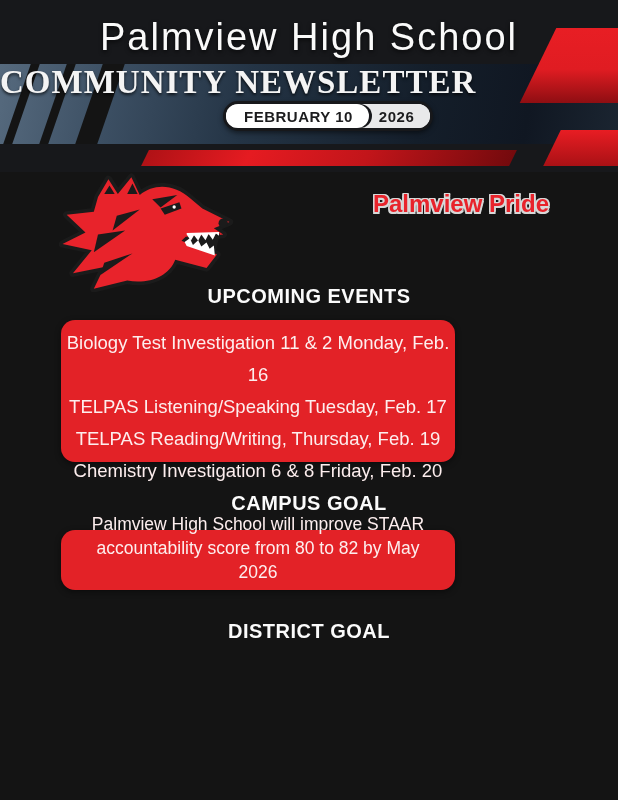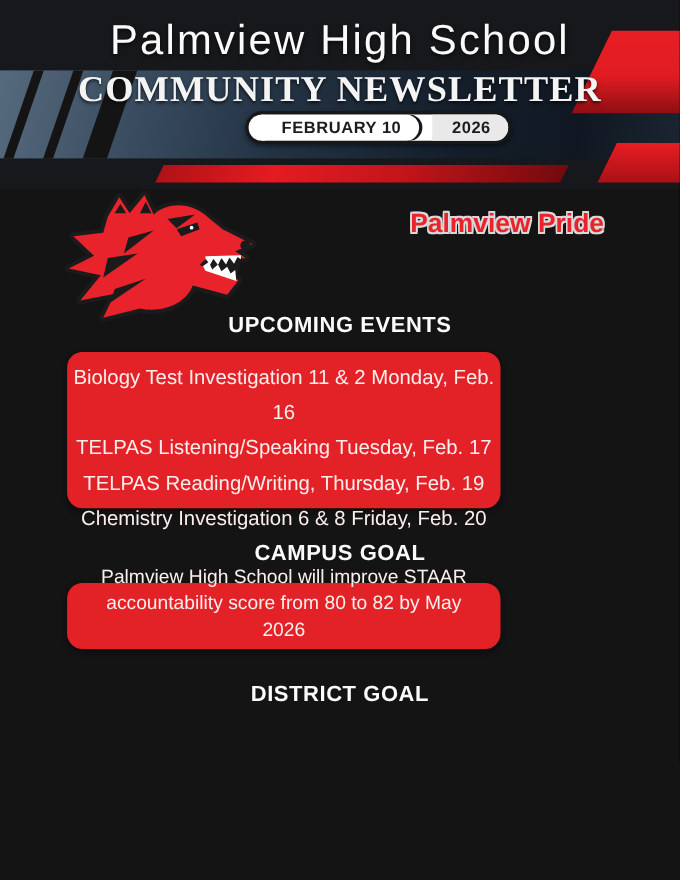--- a/index.html
+++ b/index.html
@@ -37,21 +37,20 @@
     background: #141414;
     transform: skewX(-19deg);
     z-index: 2;
   }
   .gap-1 { left: 17px;  width: 9px; }
   .gap-2 { left: 53px;  width: 9px; }
   .gap-3 { left: 89px;  width: 22px; }
 
   .newsletter-title {
     position: absolute; top: 64px; left: 0; width: 100%;
-    text-align: center;
     font-family: "Liberation Serif", serif;
     font-size: 33px; font-weight: 700; letter-spacing: 1px;
     color: #f4f4f4;
     text-shadow: 0 2px 3px rgba(0,0,0,.7);
     z-index: 6;
   }
 
   
   .red-shape { position: absolute; transform: skewX(-26deg); z-index: 3; }
   .red-top-right {
@@ -72,21 +71,20 @@
     position: absolute; left: 223px; top: 101px;
     height: 30px; display: flex; align-items: stretch;
     background: #ffffff; border: 3px solid #17181b; border-radius: 16px;
     overflow: hidden; z-index: 7;
     box-shadow: 0 2px 5px rgba(0,0,0,.5);
   }
   .date-pill .seg {
     display: flex; align-items: center;
     font-weight: 700; font-size: 15px; color: #1c1c1e; letter-spacing: .5px;
     white-space: nowrap;
-    margin-left: 12px;
   }
   .seg-date {
     background: #ffffff; padding: 0 16px 0 18px;
     border-radius: 0 14px 14px 0;
     box-shadow: 3px 0 0 #17181b;
     z-index: 2;
   }
   .seg-year { background: #e9e9ea; padding: 0 16px 0 18px; margin-left: -8px; z-index: 1; justify-content: flex-end; }
 
   

